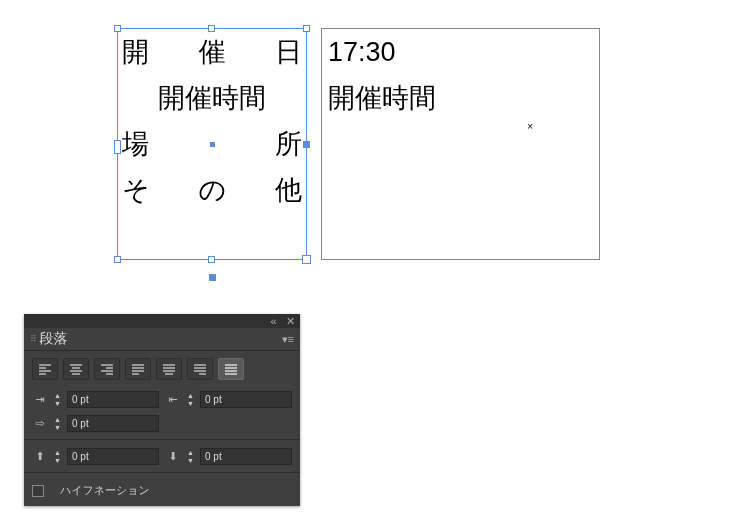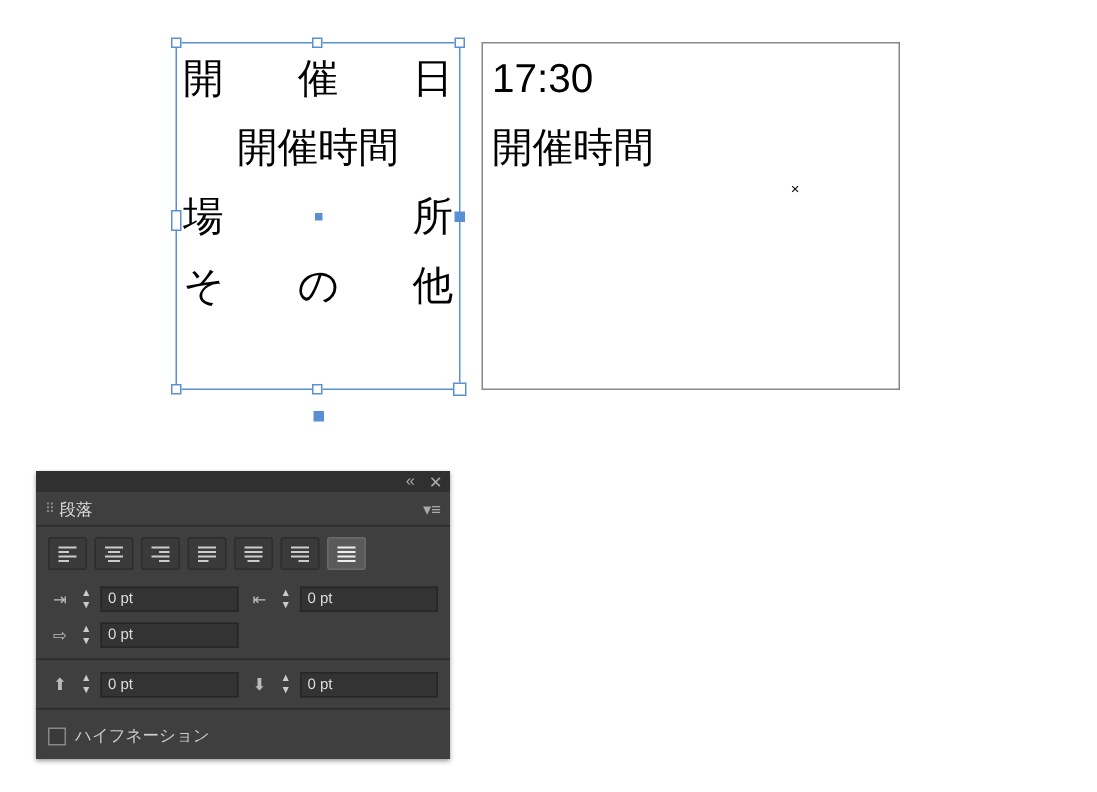--- a/index.html
+++ b/index.html
@@ -19,34 +19,34 @@
 .hc{position:absolute;width:7px;height:7px;background:#5a8fd4}
 .dot{position:absolute;width:5px;height:5px;background:#5a8fd4}
 .cross{position:absolute;font-size:10px;color:#000}
 
 
 .panel{position:absolute;left:24px;top:314px;width:276px;background:#3f3f3f;color:#ccc;font-size:11px;box-shadow:0 1px 3px rgba(0,0,0,.4)}
 .panel-top{height:14px;background:#303030;display:flex;justify-content:flex-end;align-items:center;padding:0 4px;gap:6px}
 .panel-top .ic{width:11px;height:11px;display:flex;align-items:center;justify-content:center;color:#aaa}
 .tabbar{height:22px;display:flex;align-items:center;background:#3f3f3f;padding:0 6px;gap:4px;border-bottom:1px solid #2a2a2a}
 .tabbar .grab{color:#888;font-size:9px;letter-spacing:-1px}
-.tabbar .tab{font-size:11px;color:#ddd}
+.tabbar .tab{font-size:14px;color:#ddd}
 .tabbar .menu{margin-left:auto;color:#aaa}
 .align-row{display:flex;gap:5px;padding:7px 8px}
 .abtn{width:24px;height:20px;background:#3a3a3a;border:1px solid #2d2d2d;display:flex;align-items:center;justify-content:center;border-radius:2px}
 .abtn.active{background:#5a5a5a;border-color:#6a6a6a}
 .abtn svg{display:block}
 .field-row{display:flex;align-items:center;gap:6px;padding:3px 8px}
 .field-row .half{display:flex;align-items:center;gap:4px;flex:1}
 .field-row .iconbox{width:16px;color:#bbb;font-size:11px;display:flex;justify-content:center}
 .stepper{width:11px;height:18px;display:flex;flex-direction:column;justify-content:center;gap:0}
 .stepper .sbtn{width:11px;height:8px;display:flex;align-items:center;justify-content:center;color:#ccc;font-size:7px;line-height:1}
 .num-input{flex:1;height:17px;background:#333;border:1px solid #262626;color:#ddd;font-size:10px;padding:0 4px;box-sizing:border-box;min-width:0;width:60px}
 .sep{height:1px;background:#2b2b2b;margin:4px 0}
-.hyph{display:flex;align-items:center;gap:6px;padding:6px 8px 8px}
+.hyph{display:flex;align-items:center;gap:16px;padding:6px 8px 8px}
 .chk{width:10px;height:10px;border:1px solid #888;background:#3a3a3a}
 </style>
 </head>
 <body>
 
 <div class="canvas">
 
   <div class="tf tf-left">
     <div class="row"><span>開</span><span>催</span><span>日</span></div>
     <div class="row" style="justify-content:center;letter-spacing:0"><span>開催時間</span></div>

